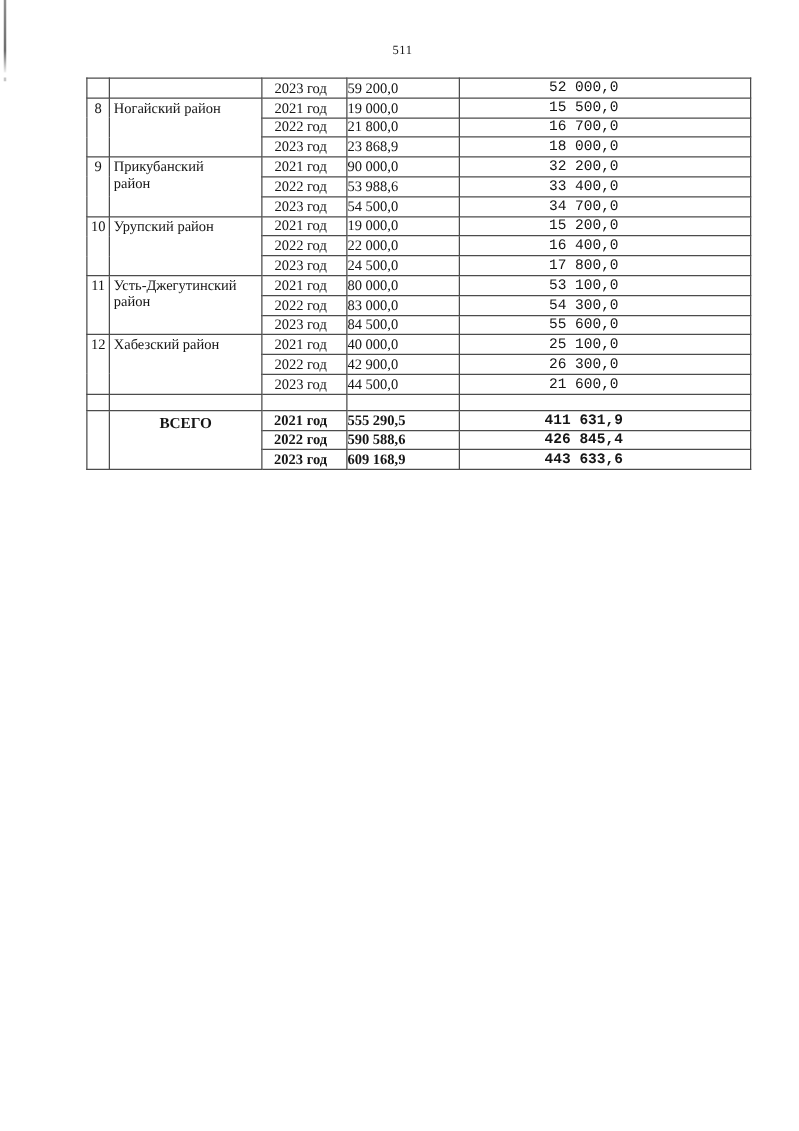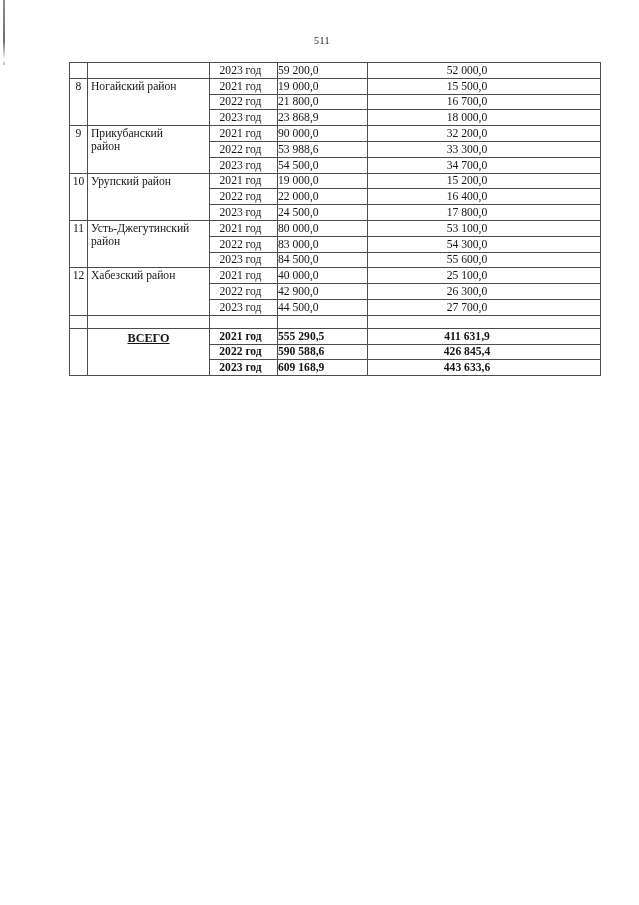--- a/index.html
+++ b/index.html
@@ -58,30 +58,29 @@
   }
   td.c-name {
     text-align: left;
     vertical-align: top;
     padding: 1px 15px 0 3px;
     white-space: normal;
     line-height: 1.12;
   }
   td.c-year { text-align: center; padding-right: 6px; }
   td.c-v1   { text-align: left; }
-  td.c-v2   { text-align: center; padding-right: 34px; }
+  td.c-v2   { text-align: center; padding-right: 34px; font-family: Liberation Mono, monospace; }
   tr.spacer-row { height: 13px; }
   tr.total-row td { font-weight: bold; }
   td.c-total-label {
     font-weight: bold;
     text-align: center;
     vertical-align: top;
     padding-top: 2px;
     font-size: 12.2px;
-    text-decoration: underline;
   }
 </style>
 </head>
 <body>
 
 <div class="scan-line"></div>
 <div class="scan-dot"></div>
 
 <div class="page-number">511</div>
 
@@ -124,21 +123,21 @@
     <tr>
       <td class="c-num" rowspan="3">9</td>
       <td class="c-name" rowspan="3">Прикубанский район</td>
       <td class="c-year">2021 год</td>
       <td class="c-v1">90 000,0</td>
       <td class="c-v2">32 200,0</td>
     </tr>
     <tr>
       <td class="c-year">2022 год</td>
       <td class="c-v1">53 988,6</td>
-      <td class="c-v2">33 300,0</td>
+      <td class="c-v2">33 400,0</td>
     </tr>
     <tr>
       <td class="c-year">2023 год</td>
       <td class="c-v1">54 500,0</td>
       <td class="c-v2">34 700,0</td>
     </tr>
 
     <tr>
       <td class="c-num" rowspan="3">10</td>
       <td class="c-name" rowspan="3">Урупский район</td>
@@ -183,21 +182,21 @@
       <td class="c-v2">25 100,0</td>
     </tr>
     <tr>
       <td class="c-year">2022 год</td>
       <td class="c-v1">42 900,0</td>
       <td class="c-v2">26 300,0</td>
     </tr>
     <tr>
       <td class="c-year">2023 год</td>
       <td class="c-v1">44 500,0</td>
-      <td class="c-v2">27 700,0</td>
+      <td class="c-v2">21 600,0</td>
     </tr>
 
     <tr class="spacer-row">
       <td></td>
       <td></td>
       <td></td>
       <td></td>
       <td></td>
     </tr>
 

